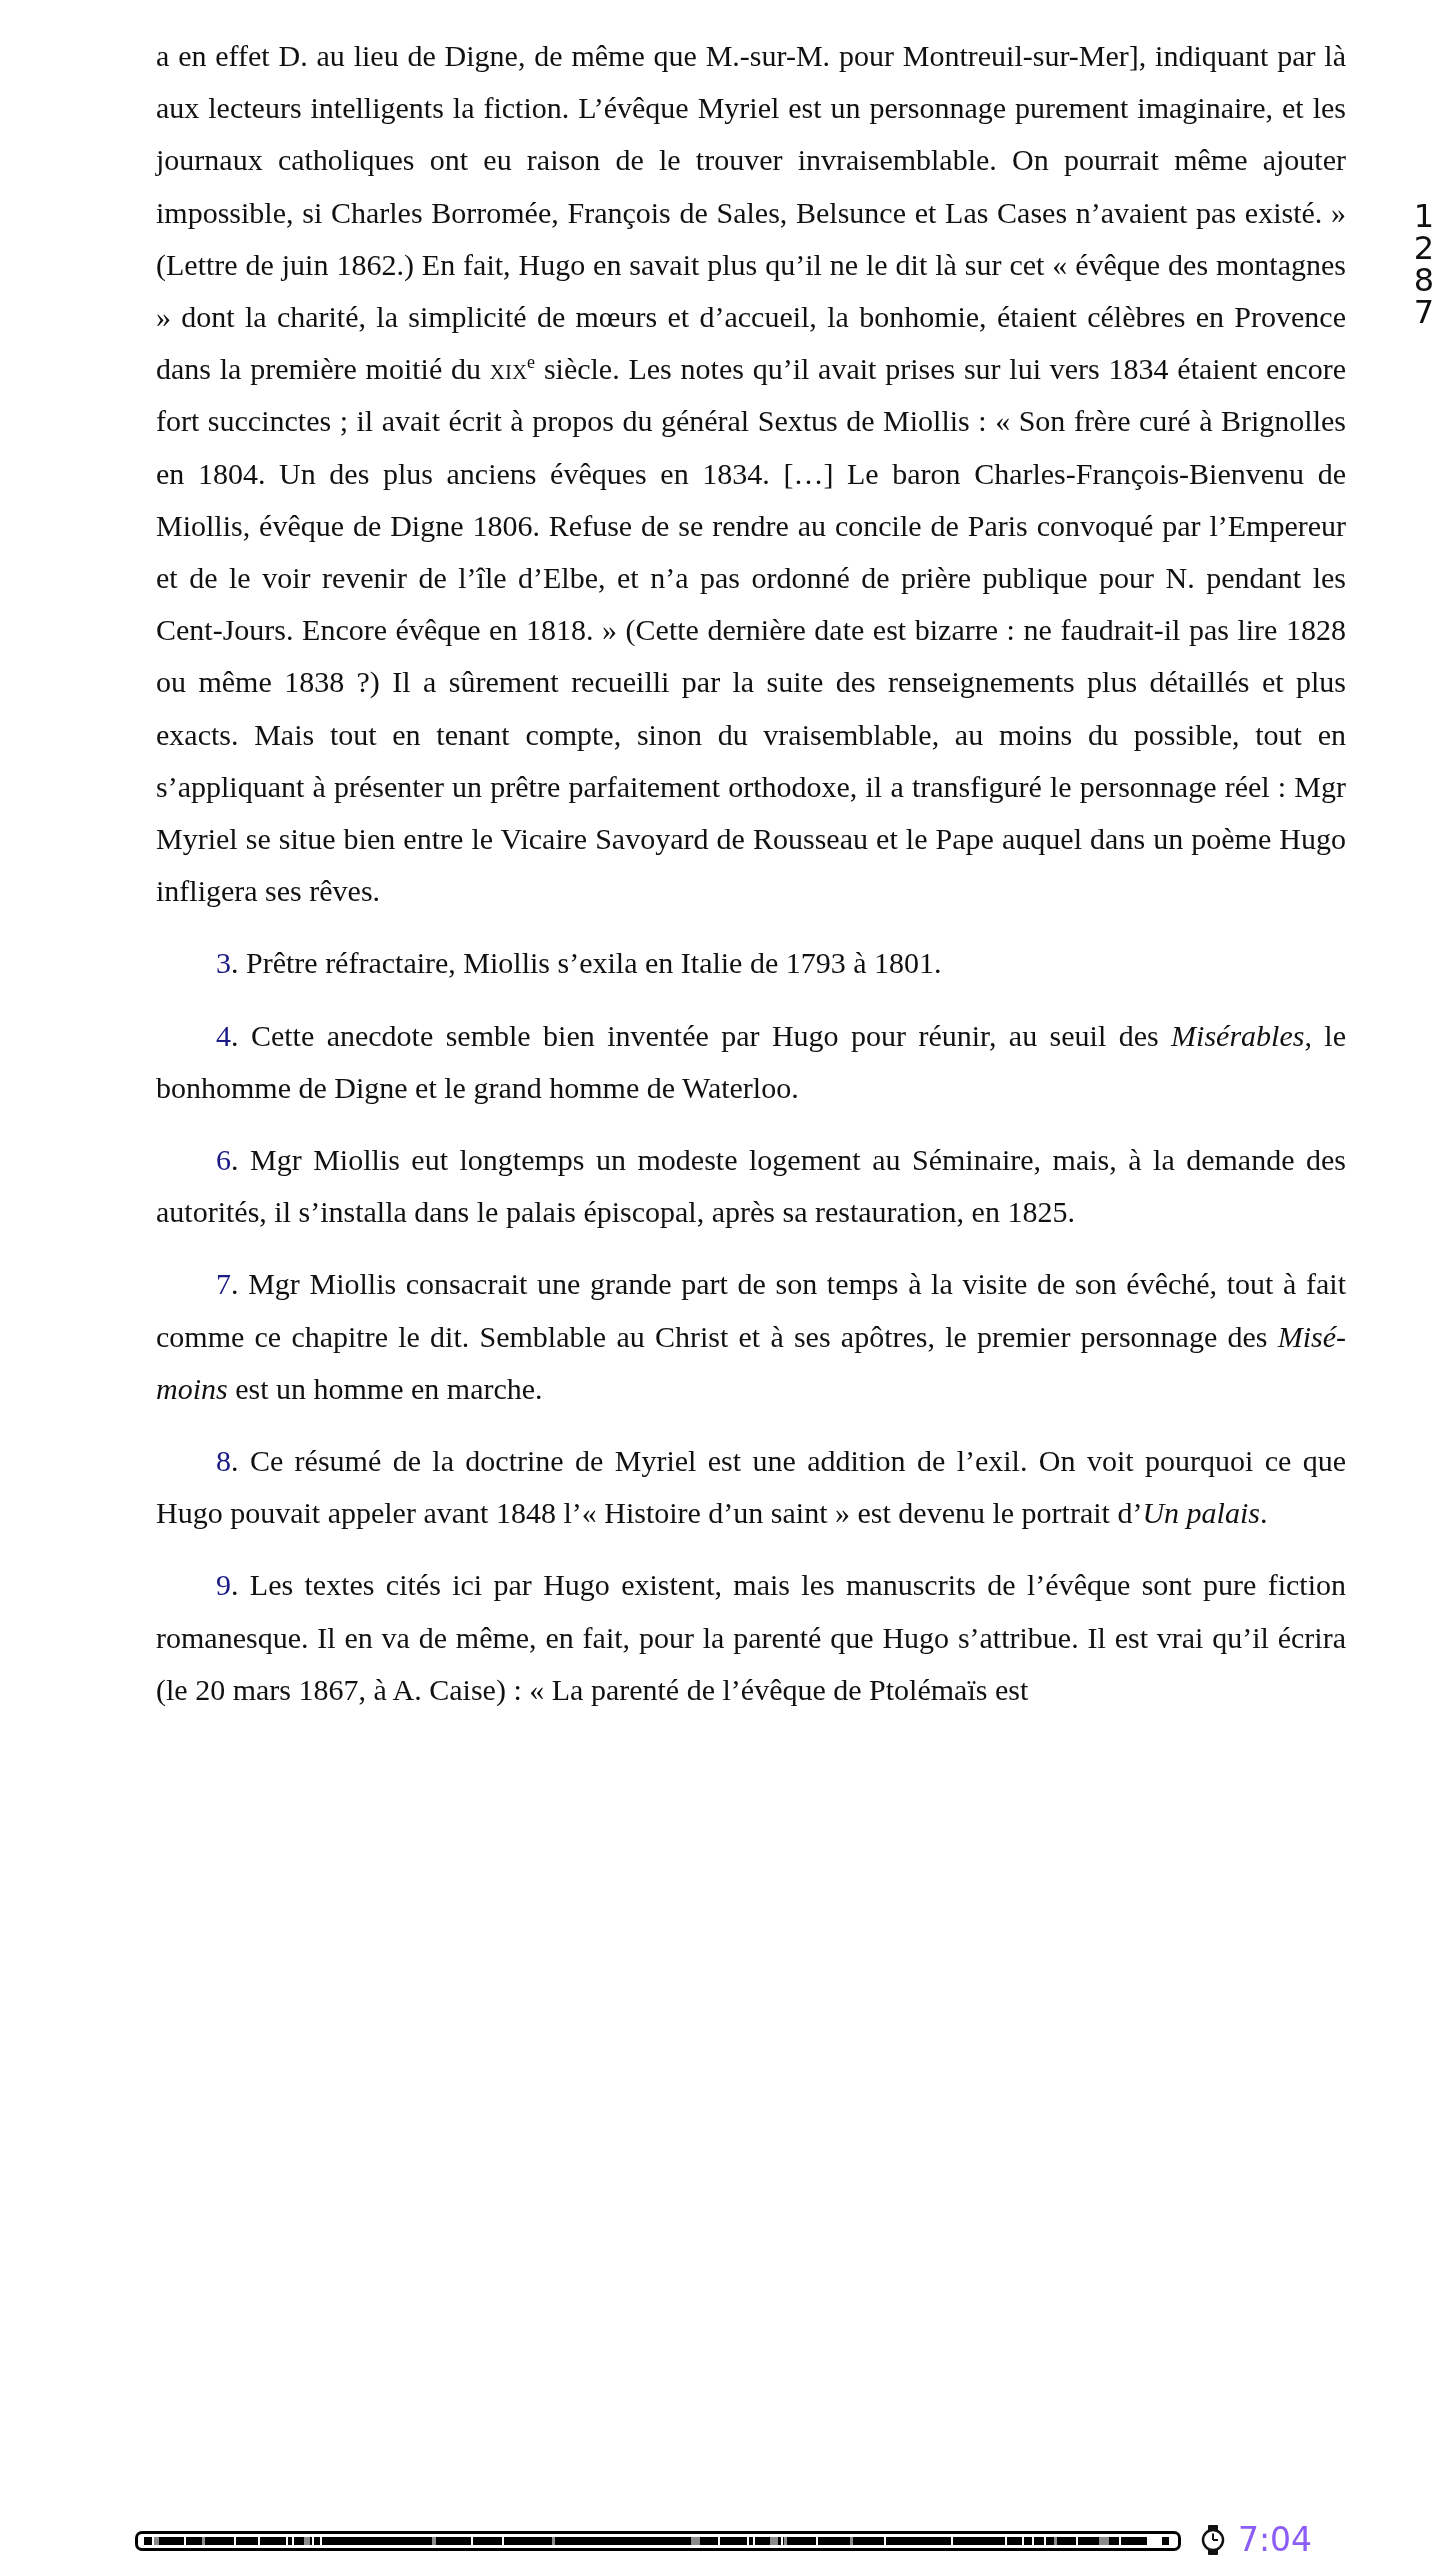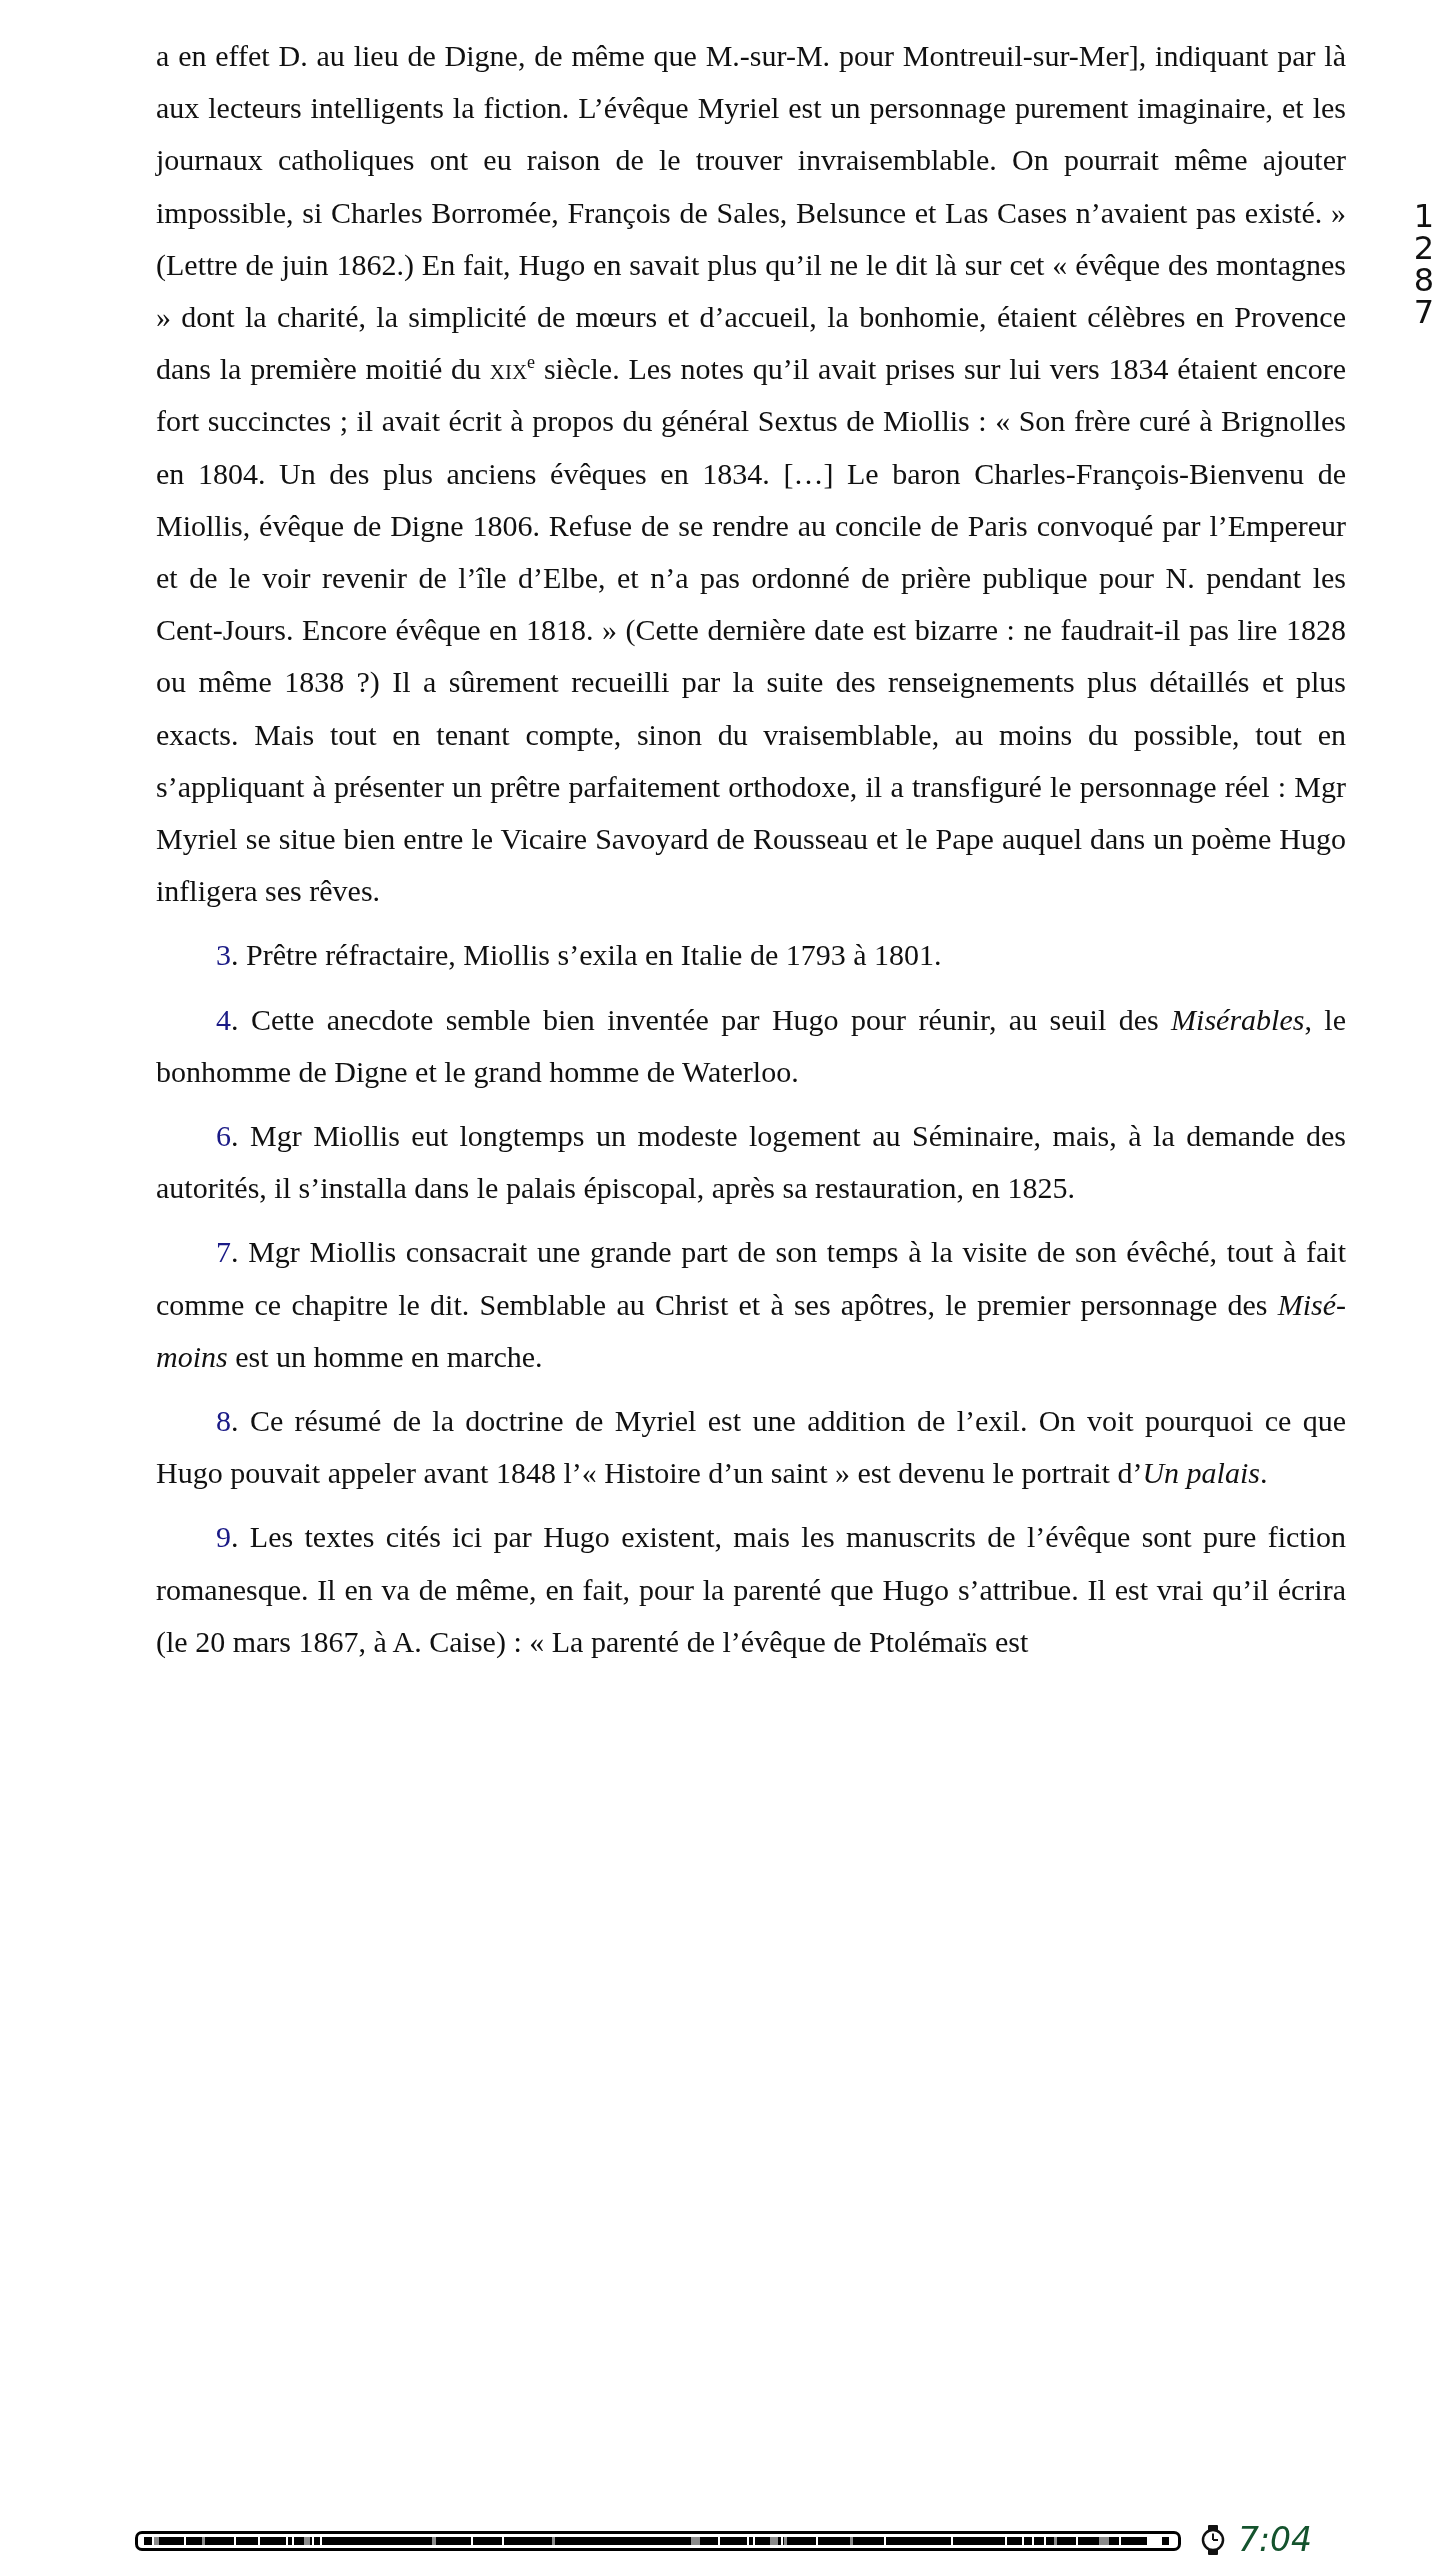--- a/index.html
+++ b/index.html
@@ -23,21 +23,21 @@
     font-size: 30px;
     line-height: 52.2px;
     text-align: justify;
     hyphens: manual;
   }
   .page p {
     margin: 0;
   }
   .page p.note {
     text-indent: 60px;
-    margin-top: 12px;
+    margin-top: 20px;
   }
   .note-num {
     color: #1a1a86;
   }
   .sc {
     font-variant: small-caps;
   }
   sup.exp {
     font-size: 60%;
     vertical-align: super;
@@ -115,22 +115,21 @@
     width: 26px;
     height: 30px;
   }
   .time {
     position: absolute;
     left: 1238px;
     top: 10px;
     font-family: "DejaVu Sans", sans-serif;
     font-size: 33px;
     line-height: 40px;
-    color: #14532d;
-    font-style: italic;
+    color: #8b5cf6;
   }
 </style>
 </head>
 <body>
 
 <div class="folio">
   <span>1</span>
   <span>2</span>
   <span>8</span>
   <span>7</span>

